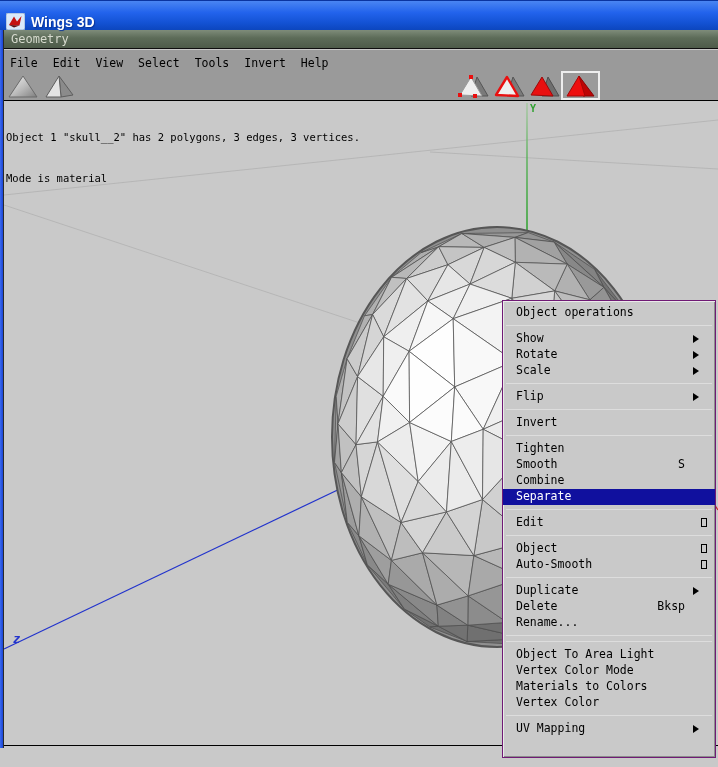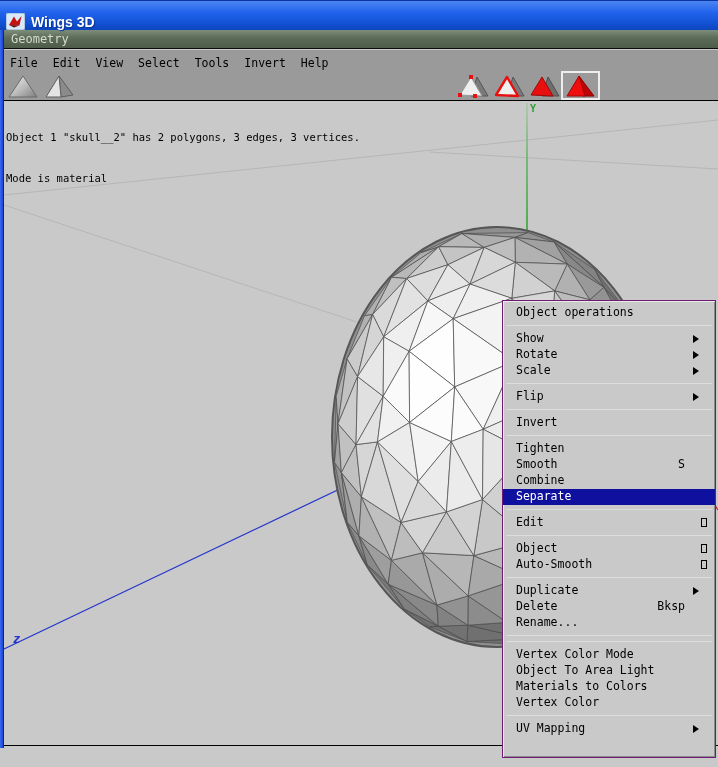--- a/index.html
+++ b/index.html
@@ -366,21 +366,21 @@
       <div class="cm-item"><span>Edit</span><span class="cm-optbox"></span></div>
       <div class="cm-sep"></div>
       <div class="cm-item"><span>Object</span><span class="cm-optbox"></span></div>
       <div class="cm-item"><span>Auto-Smooth</span><span class="cm-optbox"></span></div>
       <div class="cm-sep"></div>
       <div class="cm-item"><span>Duplicate</span><span class="cm-arrow"></span></div>
       <div class="cm-item"><span>Delete</span><span class="cm-shortcut">Bksp</span></div>
       <div class="cm-item"><span>Rename...</span></div>
       <div class="cm-sep"></div>
       <div class="cm-sep"></div>
+      <div class="cm-item"><span>Object To Area Light</span></div>
       <div class="cm-item"><span>Vertex Color Mode</span></div>
-      <div class="cm-item"><span>Object To Area Light</span></div>
       <div class="cm-item"><span>Materials to Colors</span></div>
       <div class="cm-item"><span>Vertex Color</span></div>
       <div class="cm-sep"></div>
       <div class="cm-item"><span>UV Mapping</span><span class="cm-arrow"></span></div>
     </div>
 
 </div>
 
 </body></html>

